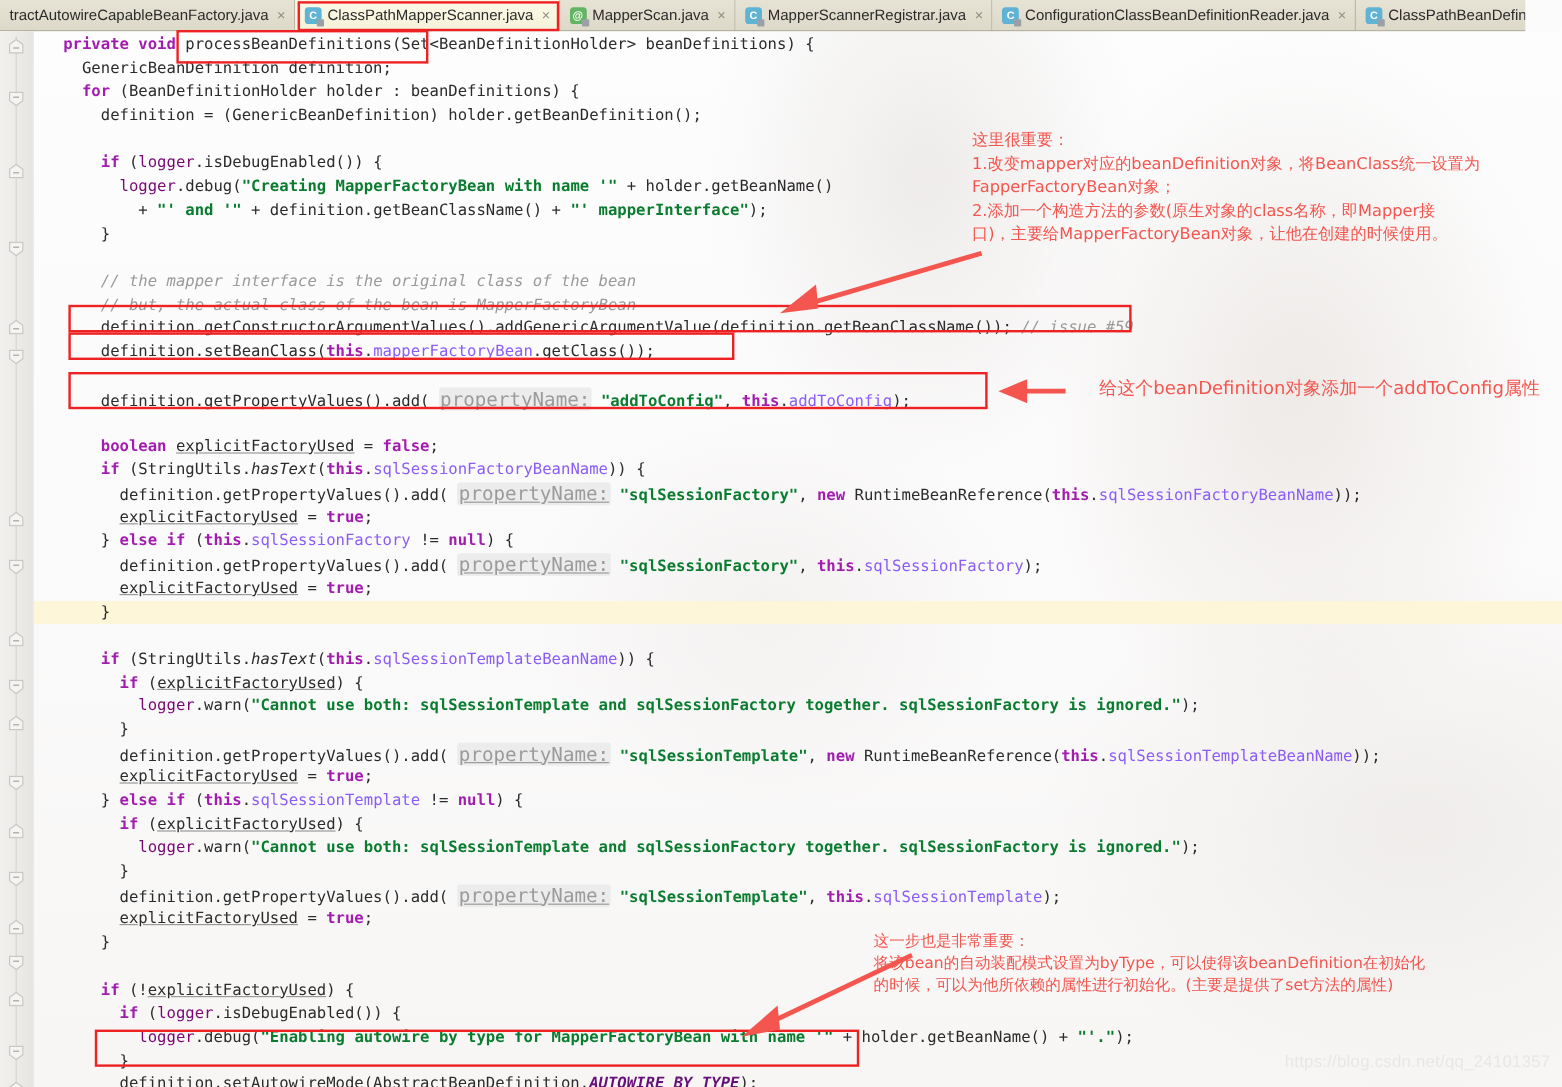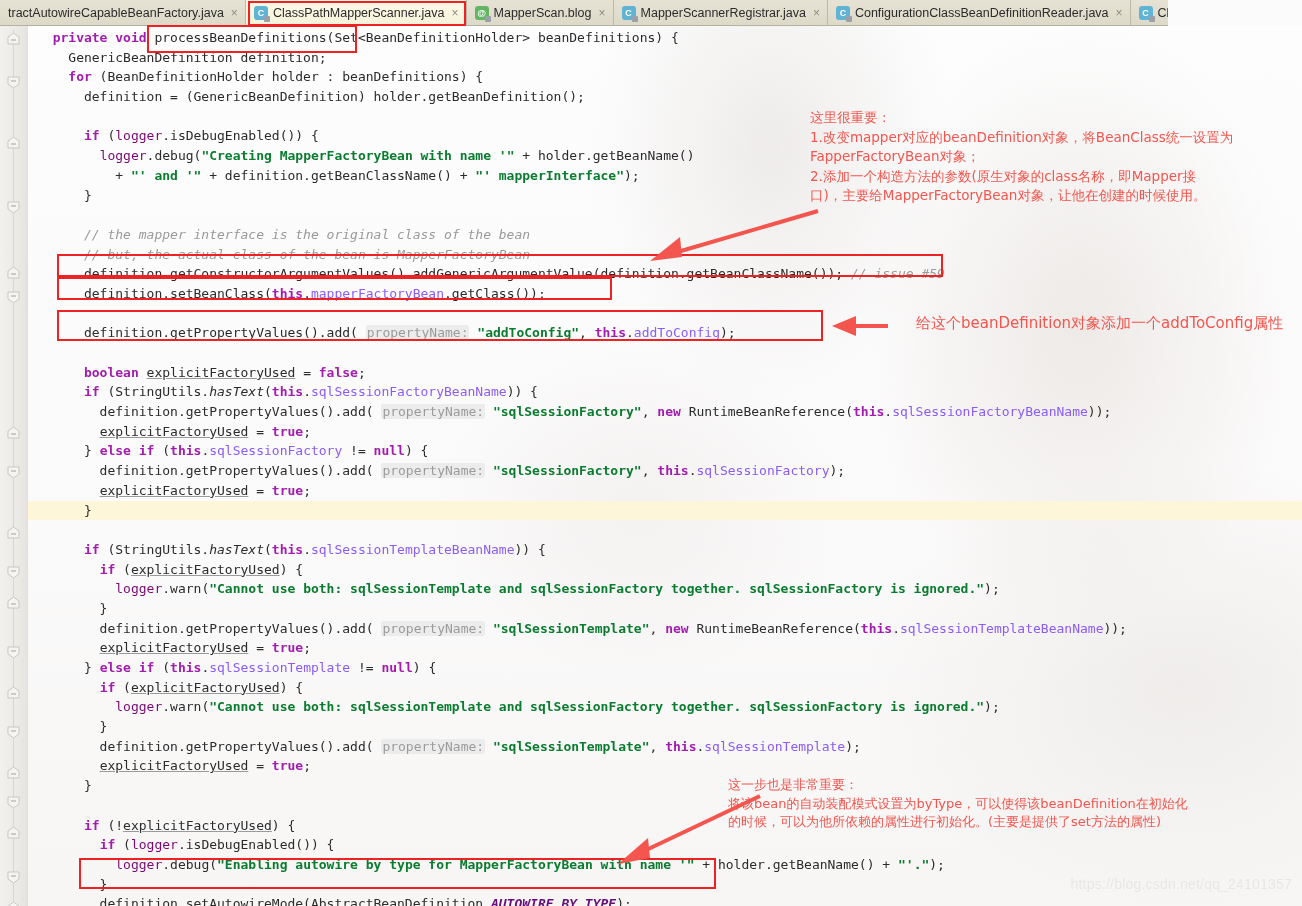--- a/index.html
+++ b/index.html
@@ -29,21 +29,21 @@
       radial-gradient(ellipse 420px 300px at 1180px 660px, rgba(212,205,200,0.26) 0%, rgba(212,205,200,0.0) 75%),
       radial-gradient(ellipse 260px 220px at 640px 480px, rgba(208,202,198,0.18) 0%, rgba(208,202,198,0.0) 78%),
       linear-gradient(180deg, #fdfdfd 0%, #fbfafa 55%, #f7f6f5 100%);
     pointer-events: none;
   }
 
   
   .tabbar {
     position: absolute;
     left: 0; top: 0;
-    width: 1168px; height: 26px;
+    width: 1271px; height: 26px;
     background: linear-gradient(180deg,#e9e6d8 0%, #dedbcb 100%);
     border-bottom: 1px solid #b5b2a4;
     display: flex;
     align-items: stretch;
     overflow: hidden;
     white-space: nowrap;
   }
   .tab {
     position: relative;
     display: flex;
@@ -136,21 +136,22 @@
   .f  { color: #8b5cf6; font-weight: normal; }      
   .st { color: #660e7a; font-weight: bold; font-style: italic; } 
   .m  { color: #7a0874; font-weight: normal; }      
   .c  { color: #9a9a9a; font-style: italic; }     
   .u  { text-decoration: underline; text-decoration-color: #9a9a9a; }
   .hint {
     color: #9b9b9b;
     background: #ececec;
     border-radius: 2px;
     padding: 0 1px;
-    font-size: 13px;
+    font-size: 16px;
+    text-decoration: underline;
   }
   .it { font-style: italic; }
 
   
   .rbox {
     position: absolute;
     border: 2px solid #ee2222;
     pointer-events: none;
   }
 
@@ -190,21 +191,21 @@
         <span class="tab-label">tractAutowireCapableBeanFactory.java</span>
         <span class="tab-close">×</span>
       </div>
       <div class="tab active">
         <span class="tab-icon cls">C</span>
         <span class="tab-label">ClassPathMapperScanner.java</span>
         <span class="tab-close">×</span>
       </div>
       <div class="tab">
         <span class="tab-icon ann">@</span>
-        <span class="tab-label">MapperScan.blog</span>
+        <span class="tab-label">MapperScan.java</span>
         <span class="tab-close">×</span>
       </div>
       <div class="tab">
         <span class="tab-icon cls">C</span>
         <span class="tab-label">MapperScannerRegistrar.java</span>
         <span class="tab-close">×</span>
       </div>
       <div class="tab">
         <span class="tab-icon cls">C</span>
         <span class="tab-label">ConfigurationClassBeanDefinitionReader.java</span>

